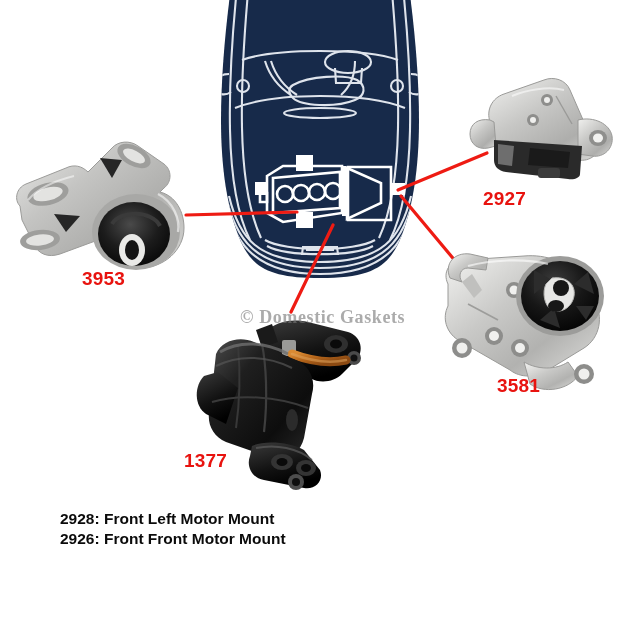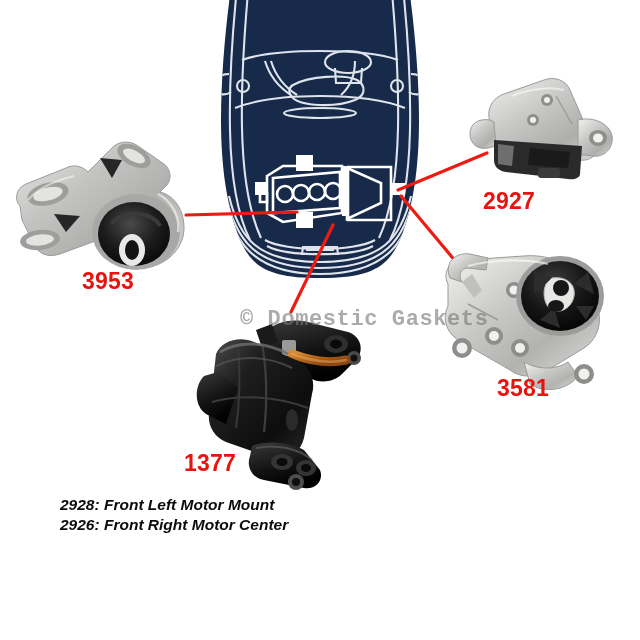--- a/index.html
+++ b/index.html
@@ -37,46 +37,45 @@
   
   .part { position: absolute; }
   .part svg { display: block; }
 
   
   .pnum {
     position: absolute;
     color: #e8130f;
     font-family: "Liberation Sans", sans-serif;
     font-weight: 700;
-    font-size: 23px;
+    font-size: 19px;
     letter-spacing: 0.2px;
     white-space: nowrap;
   }
 
   
   .watermark {
     position: absolute;
     left: 240px;
     top: 307px;
-    font-family: Liberation Mono, monospace;
+    font-family: Liberation Serif, serif;
     font-weight: 700;
-    font-size: 22px;
+    font-size: 18px;
     color: rgba(120,120,120,0.62);
     white-space: nowrap;
     letter-spacing: 0.6px;
   }
 
   
   .legend {
     position: absolute;
     left: 0;
-    top: 495px;
+    top: 509px;
     width: 620px;
     height: 60px;
-    font-style: italic;
   }
   .legend-col { position: absolute; }
   .legend-col.left  { left: 60px;  top: 0; }
   .legend-col.right { left: 352px; top: 0; }
   .legend-line {
     font-family: "Liberation Sans", sans-serif;
     font-weight: 700;
     font-size: 15.5px;
     color: #0b0b0b;
     line-height: 20px;
@@ -383,19 +382,19 @@
       <path d="M64,146 C84,142 106,146 120,158" stroke="#5c5c5c" stroke-width="2" fill="none" opacity="0.7"></path>
     </svg>
   </div>
   <div class="pnum" style="left:184px; top:450px;">1377</div>
 
   <div class="watermark">© Domestic Gaskets</div>
 
   <div class="legend">
     <div class="legend-col left">
       <div class="legend-line">2928: Front Left Motor Mount</div>
-      <div class="legend-line">2926: Front Right Motor Center</div>
+      <div class="legend-line">2926: Front Front Motor Mount</div>
     </div>
     <div class="legend-col right">
     </div>
   </div>
 
 </div>
 
 </body></html>

